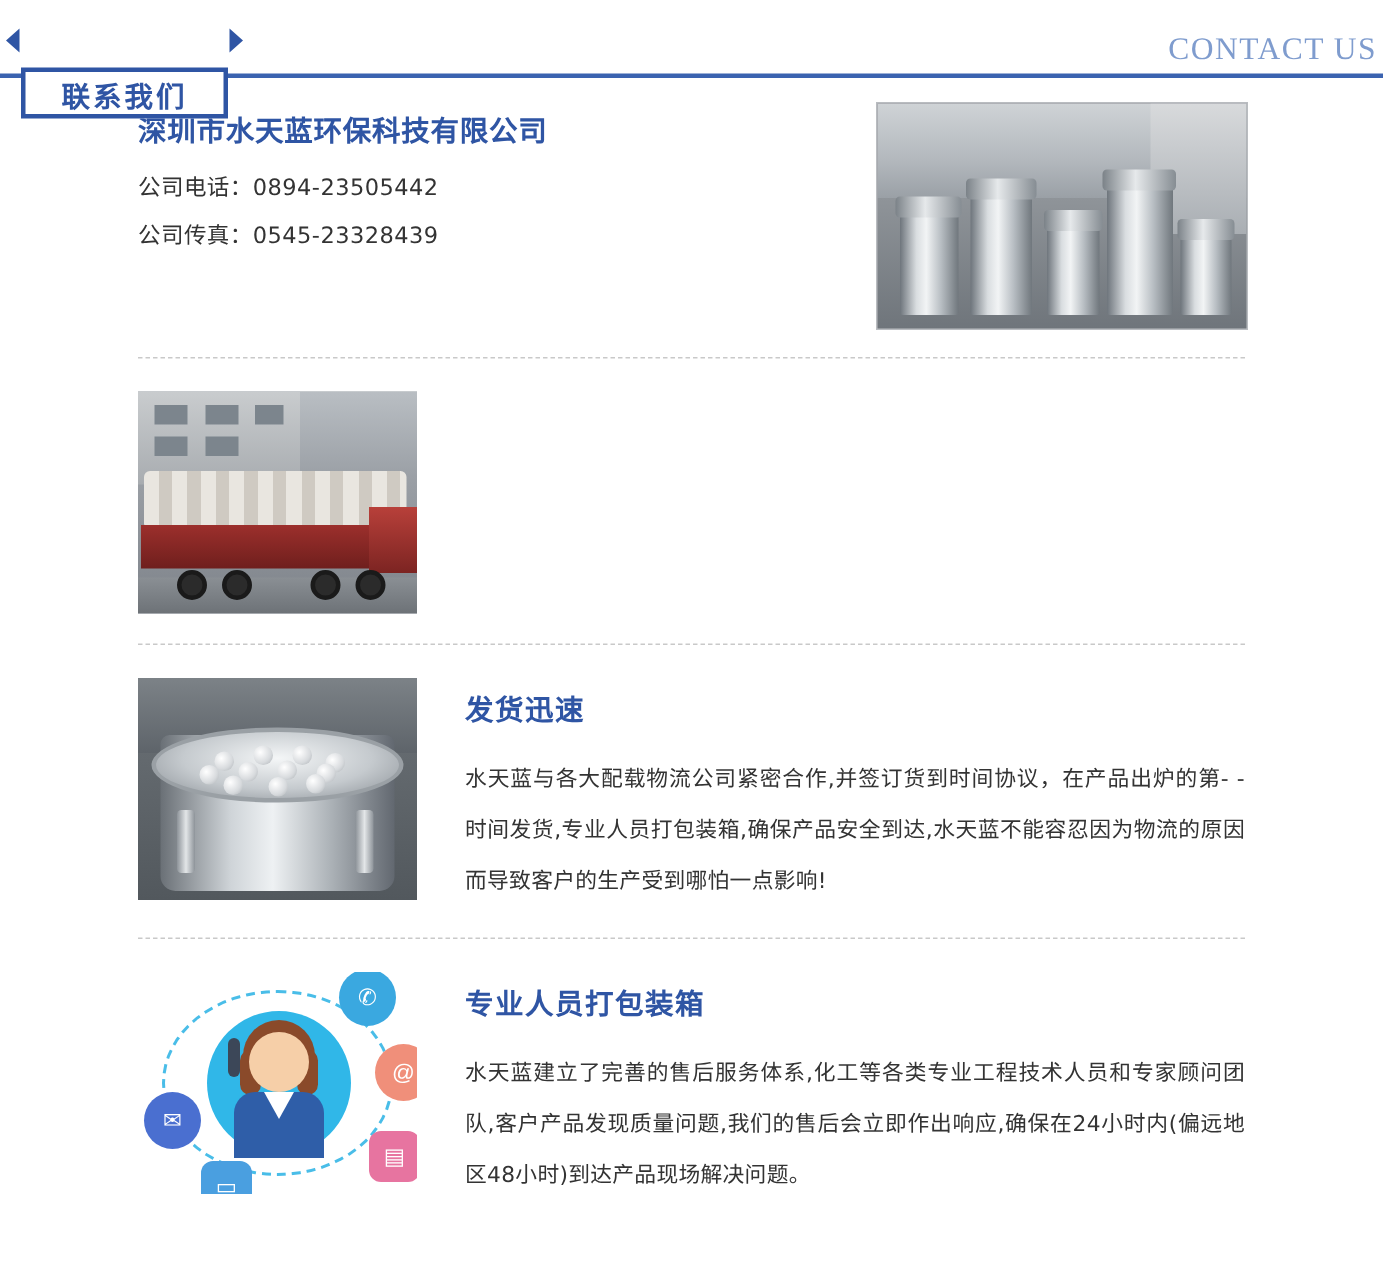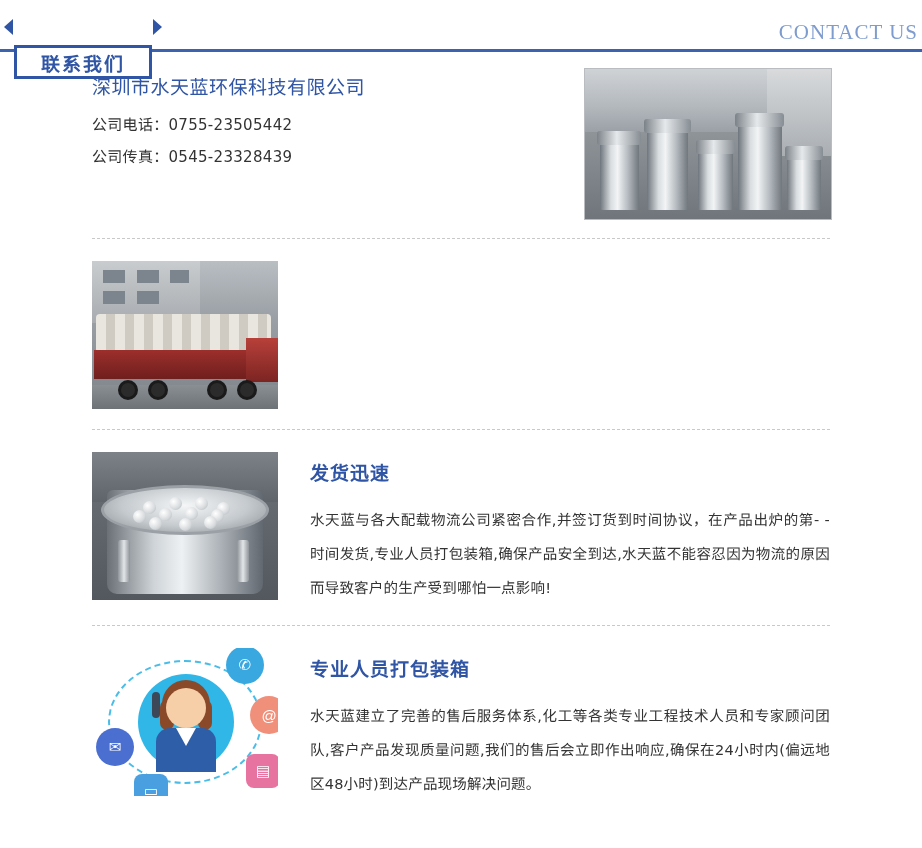--- a/index.html
+++ b/index.html
@@ -78,21 +78,21 @@
     position: relative;
     height: 186px;
   }
   .contact-text {
     padding-left: 92px;
     padding-top: 4px;
     flex: 1;
   }
   .company-name {
     font-size: 19px;
-    font-weight: normal;
+    font-weight: bold;
     color: #2f55a4;
     margin-bottom: 14px;
     letter-spacing: 0.5px;
     font-family: "DejaVu Sans", "Liberation Sans", sans-serif;
   }
   .contact-line {
     font-size: 15px;
     color: #333;
     margin-bottom: 11px;
     letter-spacing: 0.3px;
@@ -269,21 +269,21 @@
   <div class="header-tab">
     <span class="header-tab-label">联系我们</span>
   </div>
   <div class="tab-arrow-right"></div>
   <div class="header-en">CONTACT US</div>
 </div>
 
 <div class="contact-block">
   <div class="contact-text">
     <div class="company-name">深圳市水天蓝环保科技有限公司</div>
-    <div class="contact-line">公司电话：0755-23505442</div>
+    <div class="contact-line">公司电话：0894-23505442</div>
     <div class="contact-line">公司传真：0545-23328439</div>
   </div>
   <div class="contact-photo">
     <div class="ph1-sky"></div>
     <div class="ph1-floor"></div>
     <div class="ph1-wallR"></div>
     <div class="vessel v1"></div>
     <div class="vessel v2"></div>
     <div class="vessel v3"></div>
     <div class="vessel v4"></div>

